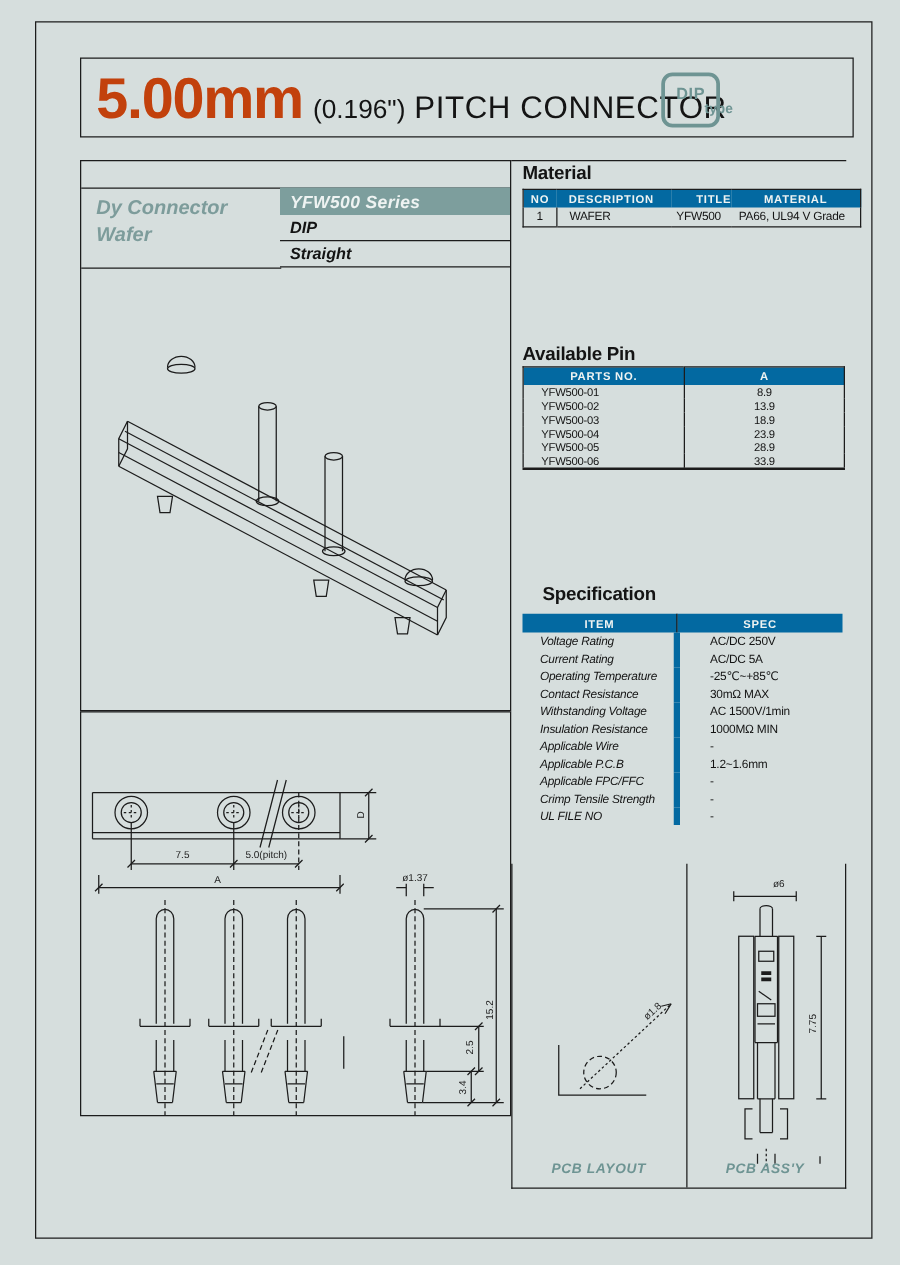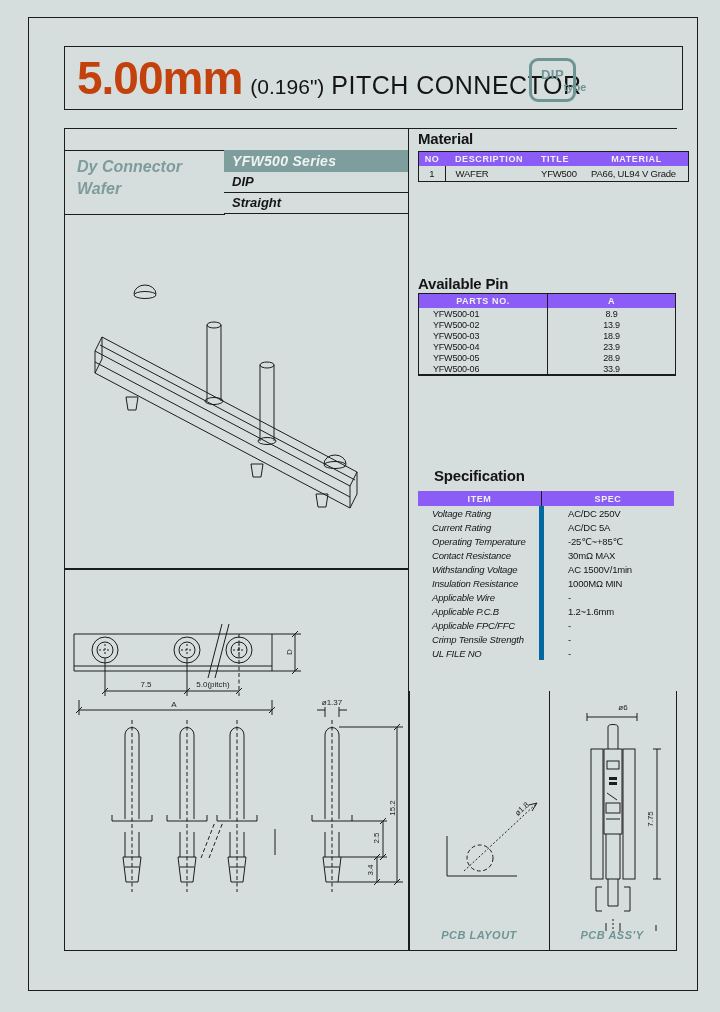--- a/index.html
+++ b/index.html
@@ -49,21 +49,21 @@
   .series-cell{position:absolute;left:159px;top:21px;width:184px;}
   .series-bar{
     height:22px;line-height:22px;background:#7d9e9d;color:#eef3f2;
     font-size:14px;font-weight:700;font-style:italic;padding-left:8px;letter-spacing:0.3px;
   }
   .series-row{
     height:20px;line-height:20px;font-size:13px;font-weight:700;font-style:italic;
     padding-left:8px;border-bottom:1px solid #1c1c1c;
   }
   .left-bottom-box{
-    position:absolute;left:35px;top:551px;width:345px;height:382px;
+    position:absolute;left:35px;top:551px;width:345px;height:324px;
     border:1px solid #1c1c1c;box-sizing:border-box;
   }
   svg.lineart{position:absolute;left:0;top:0;}
   .draw{stroke:#1c1c1c;fill:none;stroke-width:1;}
   .dash{stroke-dasharray:4,2.5;}
   .dash2{stroke-dasharray:2,2;}
   .dim{
     position:absolute;font-size:8px;color:#222;white-space:nowrap;
     transform:translate(-50%,-50%);letter-spacing:0;
   }
@@ -75,30 +75,30 @@
     position:absolute;left:389px;font-size:15px;font-weight:800;letter-spacing:-0.2px;
   }
   .h-material{top:112px;}
   .h-pin{top:257px;}
   .h-spec{top:449px;margin-left:16px;}
   table.tbl{
     position:absolute;left:389px;width:255px;
     border-collapse:collapse;table-layout:fixed;
   }
   table.tbl th{
-    background:#8b5cf6;color:#eef3f2;font-size:9px;font-weight:700;
+    background:#0369a1;color:#eef3f2;font-size:9px;font-weight:700;
     letter-spacing:0.6px;padding:0;text-align:center;margin-left:22px;
   }
   table.tbl td{font-size:9.5px;padding:0;letter-spacing:-0.2px;}
   
   table.material{top:133px;border:1px solid #1c1c1c;}
   table.material th{height:14px;}
   table.material th:nth-child(1){width:26px;}
   table.material th:nth-child(2){width:82px;text-align:left;padding-left:10px;}
-  table.material th:nth-child(3){width:44px;text-align:left;padding-left:4px;}
+  table.material th:nth-child(3){width:44px;text-align:right;padding-left:4px;}
   table.material th:nth-child(4){width:103px;}
   table.material td{height:15px;}
   table.material td:nth-child(1){text-align:center;border-right:1px solid #1c1c1c;}
   table.material td:nth-child(2){padding-left:10px;}
   table.material td:nth-child(3){padding-left:4px;}
   table.material td:nth-child(4){padding-left:6px;}
   
   table.pin{top:275px;border:1px solid #1c1c1c;border-bottom:2px solid #1c1c1c;}
   table.pin th{height:14px;}
   table.pin th:nth-child(1){width:128px;border-right:1px solid #1c1c1c;}

